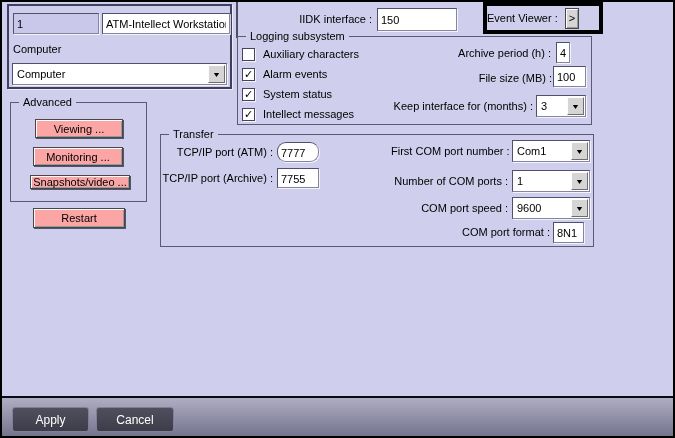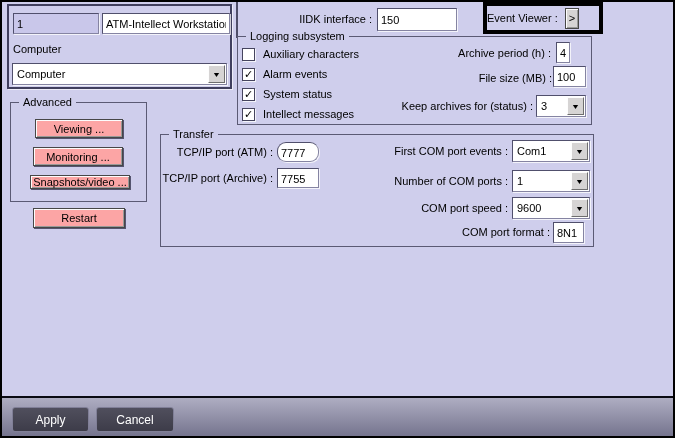--- a/index.html
+++ b/index.html
@@ -121,21 +121,21 @@
 
     <div class="checkbox" style="left:4px; top:71px;">✓</div>
     <div class="lbl r" style="left:160px; top:6px; width:153px; height:20px; line-height:20px;">Archive period (h) :</div>
 
     <div class="lbl" style="left:25px; top:71px;">Intellect messages</div>
     <input class="field" style="left: 318px; top: 5px; width: 14px; height: 21px;" value="48">
 
     <div class="lbl r" style="left:160px; top:31px; width:154px; height:20px; line-height:20px;">File size (MB) :</div>
     <input class="field" style="left: 315px; top: 29px; width: 33px; height: 21px;" value="100">
 
-    <div class="lbl r" style="left:100px; top:59px; width:195px; height:20px; line-height:20px;">Keep archives for (status) :</div>
+    <div class="lbl r" style="left:100px; top:59px; width:195px; height:20px; line-height:20px;">Keep interface for (months) :</div>
     <div class="combo" style="left:298px; top:58px; width:50px; height:22px;">
       <div class="combo-value">3</div>
       <div class="combo-btn">
         <span class="arrow-glyph">▼</span>
       </div>
     </div>
   </div>
 
   <div class="group" style="left:8px; top:100px; width:137px; height:100px;">
     <div class="group-title">Advanced</div>
@@ -147,21 +147,21 @@
 
   <div class="group" style="left:158px; top:132px; width:434px; height:113px;">
     <div class="group-title">Transfer</div>
 
     <div class="lbl r" style="left:0; top:7px; width:112px; height:21px; line-height:21px;">TCP/IP port (ATM) :</div>
     <input class="field" style="left: 116px; top: 7px; width: 42px; height: 20px; border-radius: 9px;" value="7777">
 
     <div class="lbl r" style="left:0; top:33px; width:112px; height:21px; line-height:21px;">TCP/IP port (Archive) :</div>
     <input class="field" style="left: 116px; top: 33px; width: 42px; height: 20px;" value="7755">
 
-    <div class="lbl r" style="left:230px; top:5px; width:117px; height:22px; line-height:22px;">First COM port events :</div>
+    <div class="lbl r" style="left:230px; top:5px; width:117px; height:22px; line-height:22px;">First COM port number :</div>
     <div class="combo" style="left:351px; top:5px; width:78px; height:22px;">
       <div class="combo-value">Com1</div>
       <div class="combo-btn">
         <span class="arrow-glyph">▼</span>
       </div>
     </div>
 
     <div class="lbl r" style="left:230px; top:35px; width:117px; height:22px; line-height:22px;">Number of COM ports :</div>
     <div class="combo" style="left:351px; top:35px; width:78px; height:22px;">
       <div class="combo-value">1</div>

